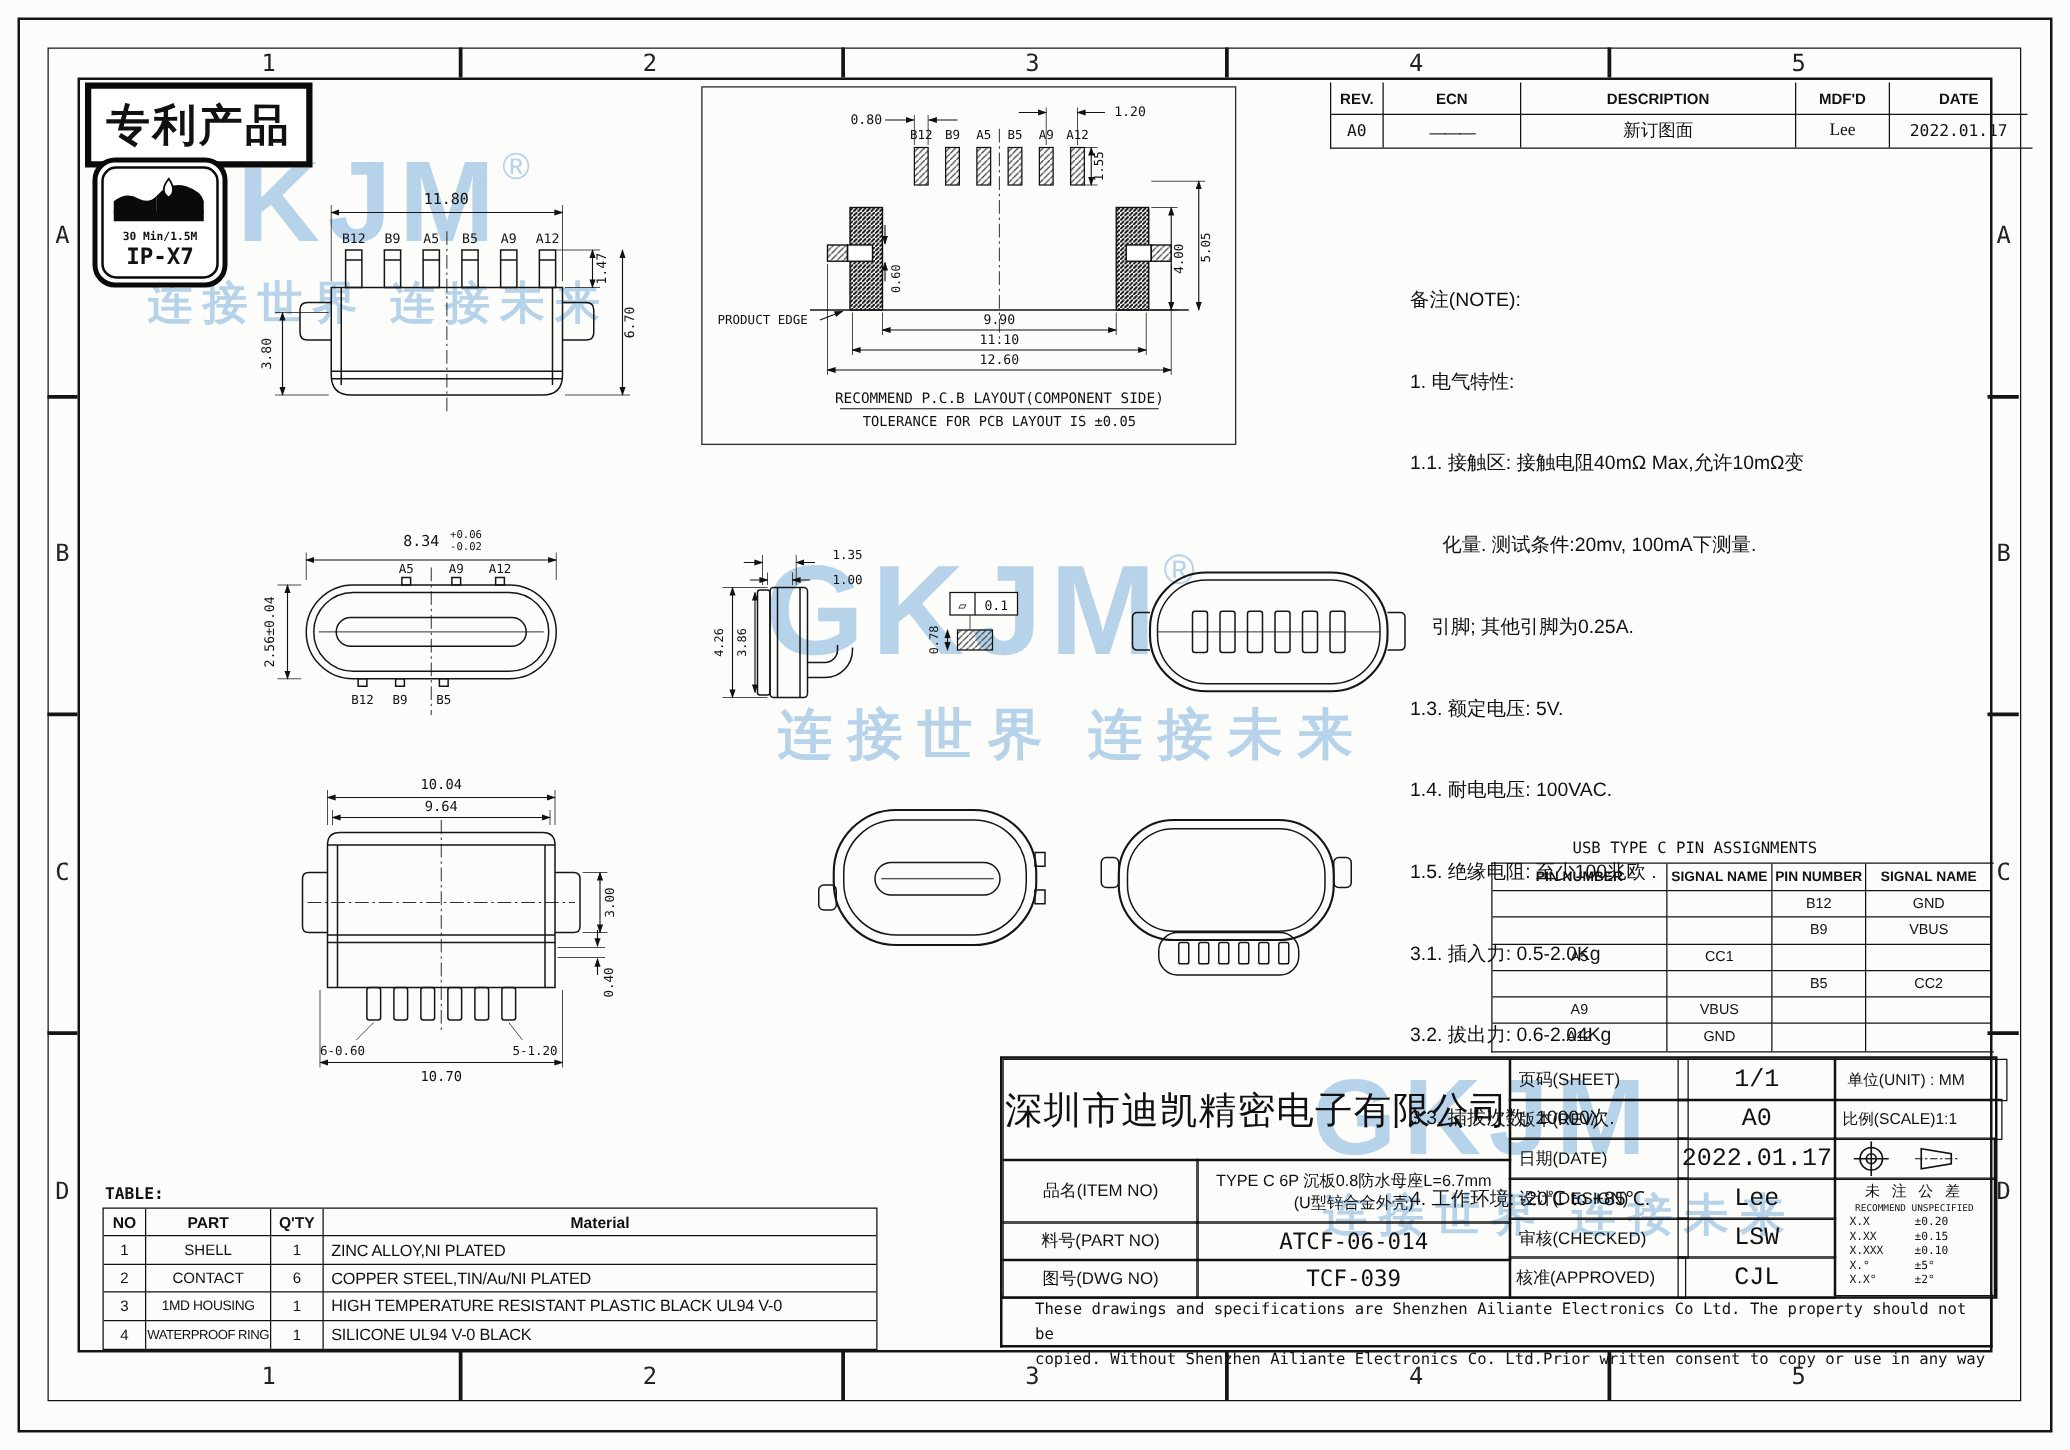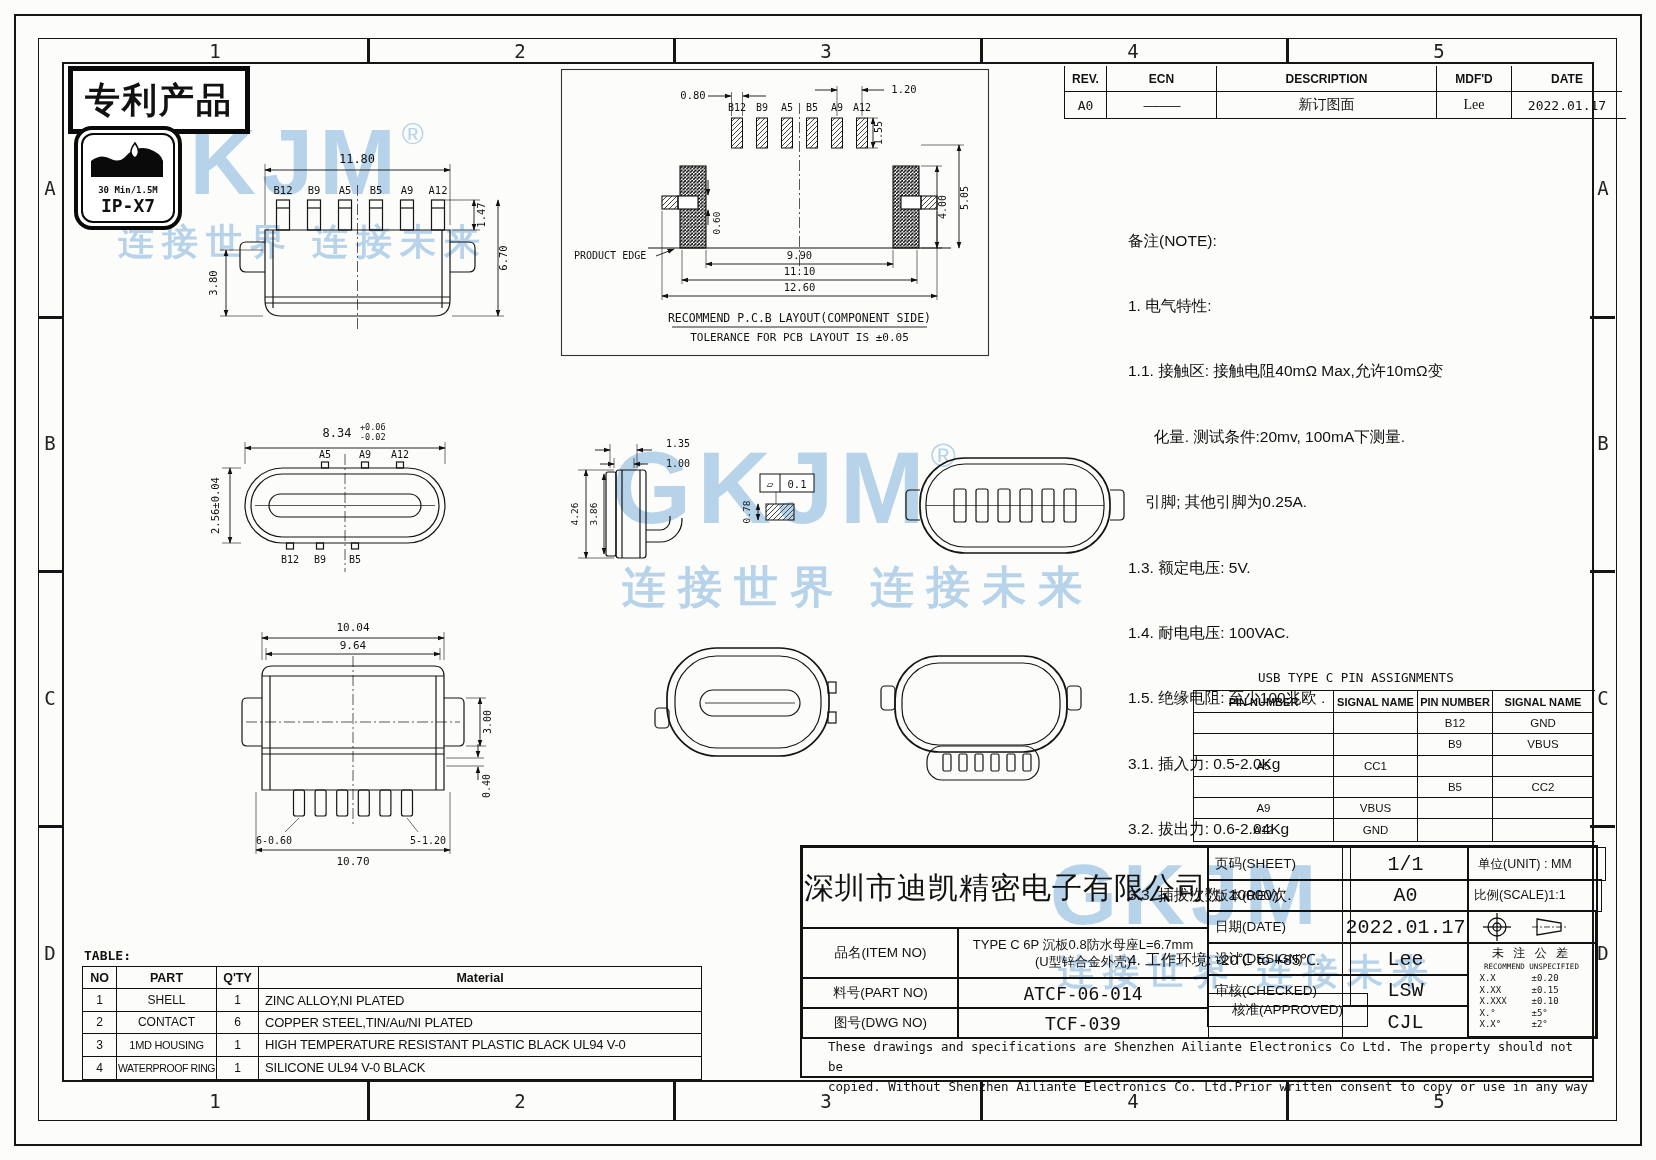--- a/index.html
+++ b/index.html
@@ -515,21 +515,21 @@
     <div class="tb-cell lab" style="left:405px;top:0;width:135px;height:32px;justify-content:flex-start;padding-left:7px;">页码(SHEET)</div>
     <div class="tb-cell serifv" style="left:540px;top:0;width:125px;height:32px;">1/1</div>
     <div class="tb-cell lab" style="left:405px;top:32px;width:135px;height:31px;justify-content:flex-start;padding-left:7px;">版本(REV)</div>
     <div class="tb-cell serifv" style="left:540px;top:32px;width:125px;height:31px;">A0</div>
     <div class="tb-cell lab" style="left:405px;top:63px;width:135px;height:32px;justify-content:flex-start;padding-left:7px;">日期(DATE)</div>
     <div class="tb-cell serifv" style="left:540px;top:63px;width:125px;height:32px;">2022.01.17</div>
     <div class="tb-cell lab" style="left:405px;top:95px;width:135px;height:32px;justify-content:flex-start;padding-left:7px;">设计(DESIGN)</div>
     <div class="tb-cell serifv" style="left:540px;top:95px;width:125px;height:32px;">Lee</div>
     <div class="tb-cell lab" style="left:405px;top:127px;width:135px;height:31px;justify-content:flex-start;padding-left:7px;">审核(CHECKED)</div>
     <div class="tb-cell serifv" style="left:540px;top:127px;width:125px;height:31px;">LSW</div>
-    <div class="tb-cell lab" style="left:405px;top:146px;width:135px;height:32px;justify-content:flex-start;padding-left:24px;">核准(APPROVED)</div>
+    <div class="tb-cell lab" style="left:405px;top:158px;width:135px;height:32px;justify-content:flex-start;padding-left:5px;">核准(APPROVED)</div>
     <div class="tb-cell serifv" style="left:540px;top:158px;width:125px;height:32px;">CJL</div>
 
     <div class="tb-cell" style="left:665px;top:0;width:127px;height:32px;font-size:12.5px;justify-content:flex-start;padding-left:10px;">单位(UNIT) : MM</div>
     <div class="tb-cell" style="left:665px;top:32px;width:127px;height:31px;font-size:12.5px;justify-content:flex-start;padding-left:6px;">比例(SCALE)1:1</div>
     <div class="tb-cell" style="left:665px;top:63px;width:127px;height:32px;">
       <svg width="110" height="28" viewBox="0 0 110 28">
         <circle cx="20" cy="14" r="9" fill="none" stroke="#111" stroke-width="1.3"></circle>
         <circle cx="20" cy="14" r="4" fill="none" stroke="#111" stroke-width="1.3"></circle>
         <line x1="6" y1="14" x2="34" y2="14" stroke="#111" stroke-width="1.3"></line>
         <line x1="20" y1="0" x2="20" y2="28" stroke="#111" stroke-width="1.3"></line>

